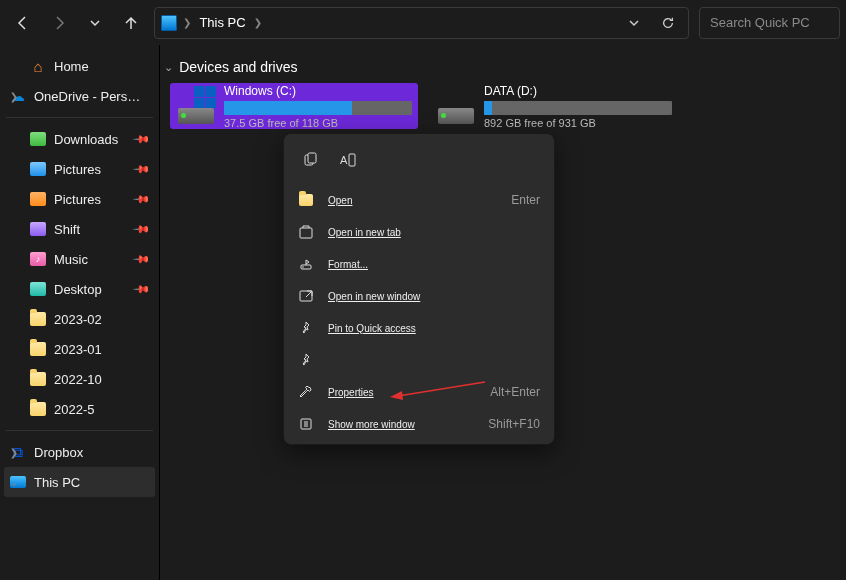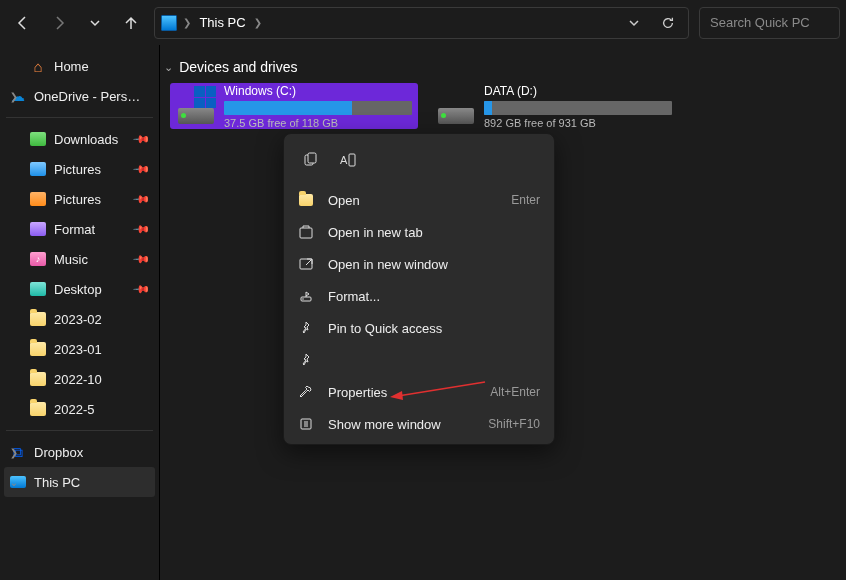--- a/index.html
+++ b/index.html
@@ -59,21 +59,21 @@
 .drive-bar { height: 14px; background: #666; border-radius: 1px; overflow: hidden; margin-bottom: 2px; }
 .drive-fill { height: 100%; background: #2696e8; }
 .drive-free { color: #bbb; font-size: 11px; }
 
 
 .ctx { position: absolute; left: 283px; top: 133px; width: 272px; background: #2c2c2c; border: 1px solid #1a1a1a; border-radius: 8px; box-shadow: 0 8px 24px rgba(0,0,0,.5); padding: 4px; }
 .ctx-top { display: flex; gap: 2px; padding: 6px 4px 8px; }
 .ctx-top-btn { width: 36px; height: 32px; display: flex; align-items: center; justify-content: center; color: #ddd; border-radius: 4px; }
 .ctx-item { height: 32px; display: flex; align-items: center; padding: 0 10px; gap: 14px; border-radius: 4px; color: #eee; }
 .ctx-ico { width: 16px; height: 16px; color: #ddd; display:flex;align-items:center;justify-content:center; flex-shrink:0; }
-.ctx-label { flex: 1; font-size: 13px; }
+.ctx-label { flex: 1; font-size: 10px; text-decoration: underline; }
 .ctx-accel { color: #9a9a9a; font-size: 12px; }
 
 
 .arrow { position: absolute; left: 390px; top: 380px; pointer-events: none; }
 </style>
 </head>
 <body>
 
 <div class="toolbar">
   <div class="nav-btn">
@@ -143,21 +143,21 @@
         <span class="side-label">Pictures</span>
         <span class="pin">📌</span>
       </div>
     <div class="side-item indent">
         <span class="side-icon ico-orange"></span>
         <span class="side-label">Pictures</span>
         <span class="pin">📌</span>
       </div>
     <div class="side-item indent">
         <span class="side-icon ico-purple"></span>
-        <span class="side-label">Format</span>
+        <span class="side-label">Shift</span>
         <span class="pin">📌</span>
       </div>
     <div class="side-item indent">
         <span class="side-icon ico-pink">♪</span>
         <span class="side-label">Music</span>
         <span class="pin">📌</span>
       </div>
     <div class="side-item indent">
         <span class="side-icon ico-teal"></span>
         <span class="side-label">Desktop</span>
@@ -271,35 +271,35 @@
         <svg width="14" height="14" viewBox="0 0 14 14">
           <rect x="1" y="3" width="12" height="10" stroke="#ddd" fill="none" rx="1"></rect>
           <path d="M4 3V1h6v2" stroke="#ddd" fill="none"></path>
         </svg>
       </span>
       <span class="ctx-label">Open in new tab</span>
     </div>
   <div class="ctx-item">
       <span class="ctx-ico">
         <svg width="14" height="14" viewBox="0 0 14 14">
-          <rect x="1" y="2" width="12" height="10" stroke="#ddd" fill="none" rx="1"></rect>
-          <path d="M8 2l5 0 0 5M13 2L7 8" stroke="#ddd" fill="none"></path>
-        </svg>
-      </span>
-      <span class="ctx-label">Open in new window</span>
-    </div>
-  <div class="ctx-item">
-      <span class="ctx-ico">
-        <svg width="14" height="14" viewBox="0 0 14 14">
           <rect x="2" y="8" width="10" height="4" stroke="#ddd" fill="none" rx="1"></rect>
           <circle cx="4" cy="10" r=".8" fill="#ddd"></circle>
           <path d="M7 8V3l3 2-3 2" stroke="#ddd" fill="none"></path>
         </svg>
       </span>
       <span class="ctx-label">Format...</span>
+    </div>
+  <div class="ctx-item">
+      <span class="ctx-ico">
+        <svg width="14" height="14" viewBox="0 0 14 14">
+          <rect x="1" y="2" width="12" height="10" stroke="#ddd" fill="none" rx="1"></rect>
+          <path d="M8 2l5 0 0 5M13 2L7 8" stroke="#ddd" fill="none"></path>
+        </svg>
+      </span>
+      <span class="ctx-label">Open in new window</span>
     </div>
   <div class="ctx-item">
       <span class="ctx-ico">
         <svg width="14" height="14" viewBox="0 0 14 14">
           <path d="M7 1l3 3-2 2 1 3-2-1-2 4-1-1 3-4-2-1 2-2z" stroke="#ddd" fill="none"></path>
         </svg>
       </span>
       <span class="ctx-label">Pin to Quick access</span>
     </div>
   <div class="ctx-item">

